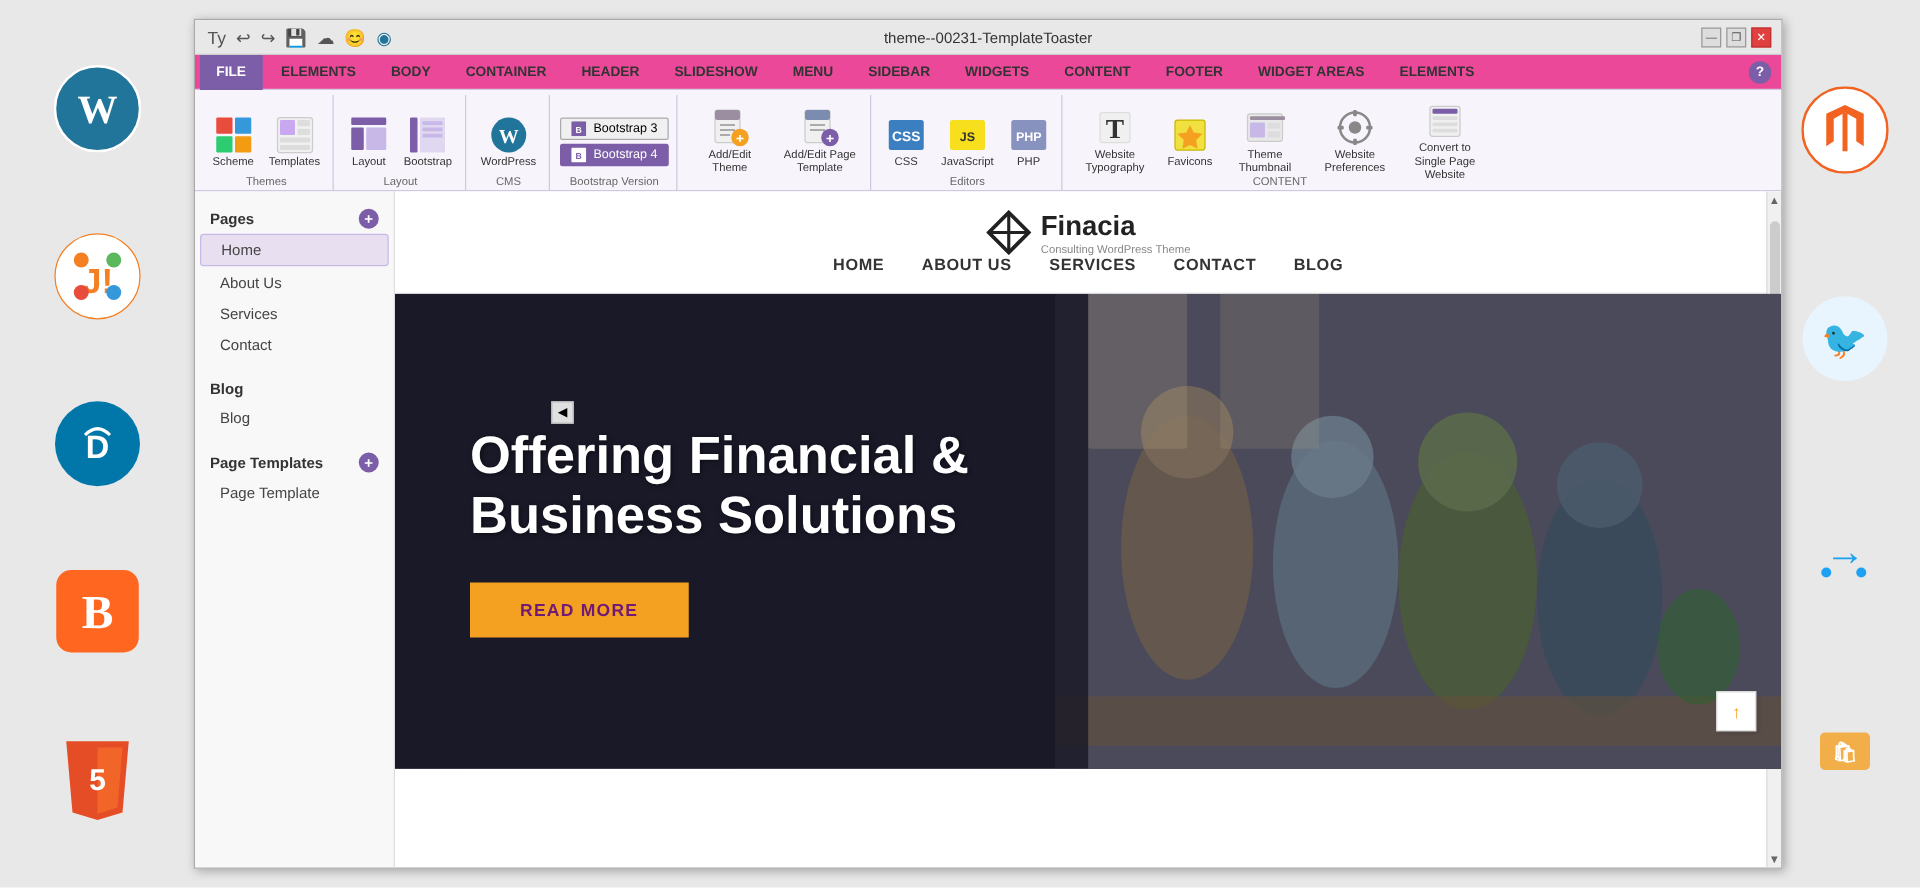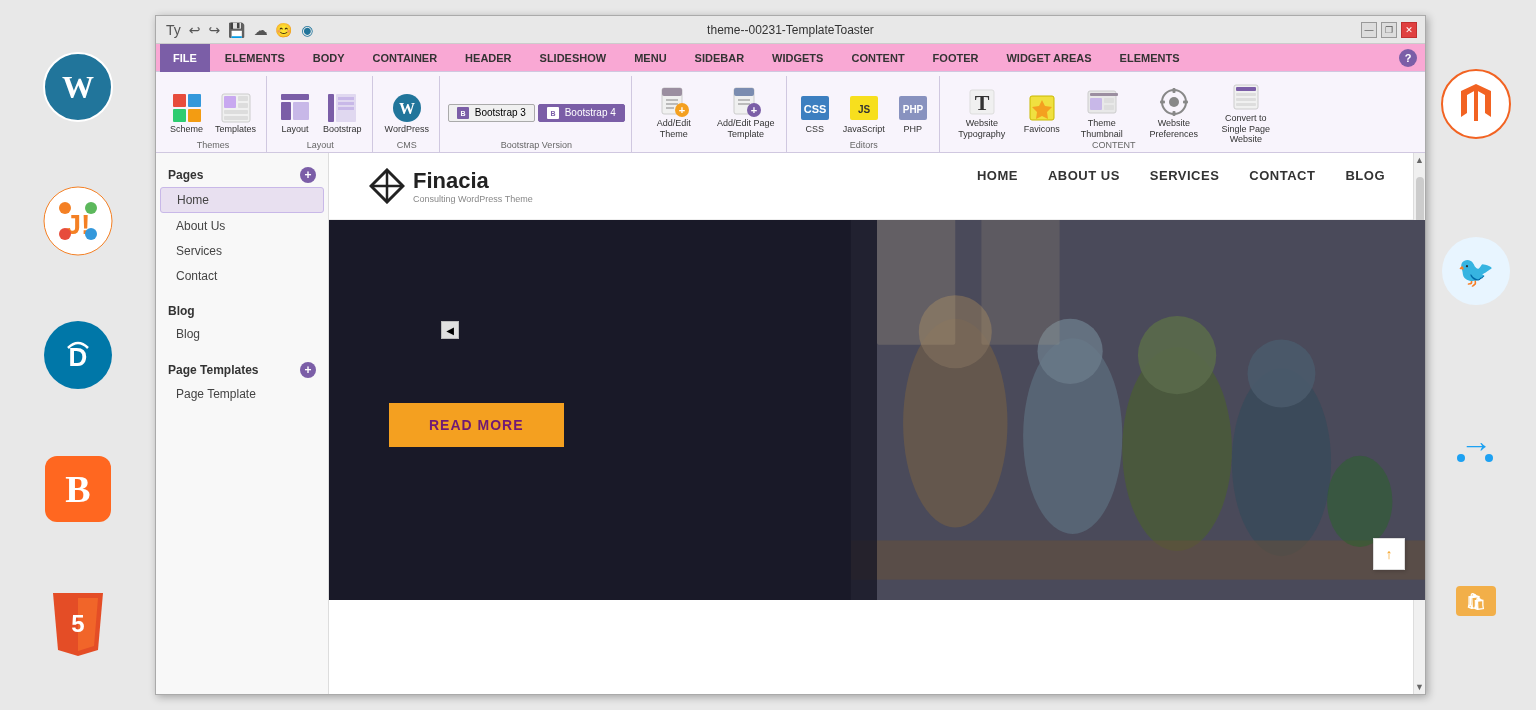--- a/index.html
+++ b/index.html
@@ -112,21 +112,21 @@
 
     
     .ribbon {
       background: #f8f4fc;
       border-bottom: 1px solid #d0c8e0;
     }
     .ribbon-tabs {
       display: flex;
       align-items: center;
       height: 28px;
-      background: #f9a8d4;
+      background: #ec4899;
       border-bottom: 1px solid #d0c8e0;
       gap: 2px;
       padding-left: 4px;
     }
     .ribbon-tab {
       padding: 2px 12px;
       font-size: 11px;
       font-weight: 600;
       cursor: pointer;
       color: #333;
@@ -209,21 +209,21 @@
       font-size: 9px;
       color: #333;
       text-align: center;
       line-height: 1.2;
       max-width: 60px;
     }
 
     
     .bootstrap-btns {
       display: flex;
-      flex-direction: row;
+      flex-direction: column;
       gap: 3px;
     }
     .bootstrap-btn {
       padding: 2px 8px;
       font-size: 10px;
       border: 1px solid #aaa;
       background: #f0f0f0;
       cursor: pointer;
       border-radius: 2px;
       white-space: nowrap;
@@ -236,21 +236,21 @@
 
     
     .app-content {
       display: flex;
       flex: 1;
       overflow: hidden;
     }
 
     
     .sidebar {
-      width: 173px;
+      width: 160px;
       background: #f8f8f8;
       border-right: 1px solid #ddd;
       padding: 8px 0;
       overflow-y: auto;
     }
     .sidebar-section-header {
       display: flex;
       align-items: center;
       justify-content: space-between;
       padding: 6px 12px 3px 12px;
@@ -308,25 +308,26 @@
     }
 
     
     .website-preview {
       width: 100%;
       height: 100%;
       background: white;
     }
     .preview-header {
       display: flex;
-      align-items: flex-start;
+      align-items: center;
       justify-content: space-between;
       padding: 15px 40px;
       background: white;
       border-bottom: 1px solid #eee;
+      flex-direction: column;
     }
     .preview-logo {
       display: flex;
       align-items: center;
       gap: 8px;
     }
     .logo-icon {
       width: 36px;
       height: 36px;
     }
@@ -897,20 +898,24 @@
 
                 <rect x="400" y="290" width="440" height="30" fill="rgba(100,80,60,0.6)"></rect>
 
                 <ellipse cx="790" cy="260" rx="25" ry="35" fill="rgba(40,100,40,0.5)"></ellipse>
 
                 <rect x="0" y="0" width="420" height="380" fill="rgba(20,20,35,0.75)"></rect>
               </svg>
             </div>
 
             <div class="hero-content">
+              <h1 class="hero-title">
+                <span>Offering Financial &amp;</span><br>
+                <span>Business Solutions</span>
+              </h1>
               <button class="hero-btn">READ MORE</button>
             </div>
           </div>
 
           <div class="back-to-top">↑</div>
         </div>
 
       </div>
 
     </div>

